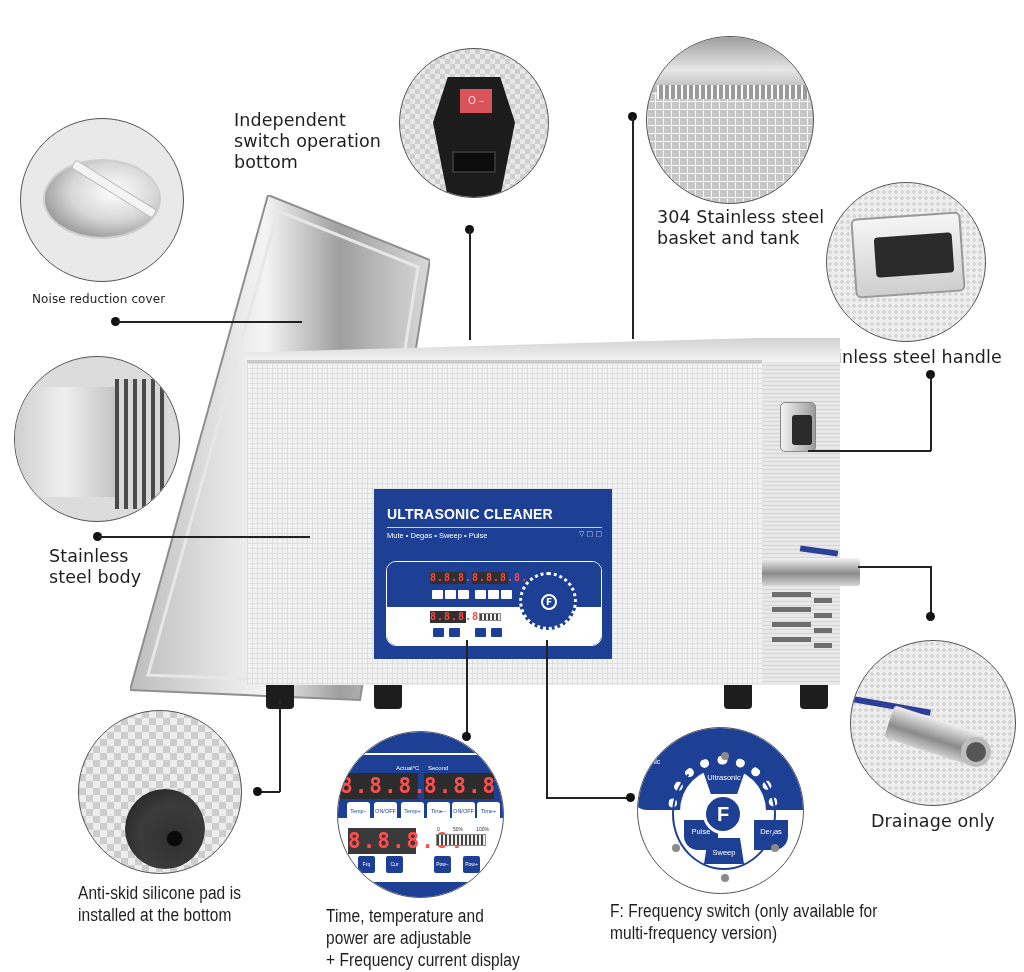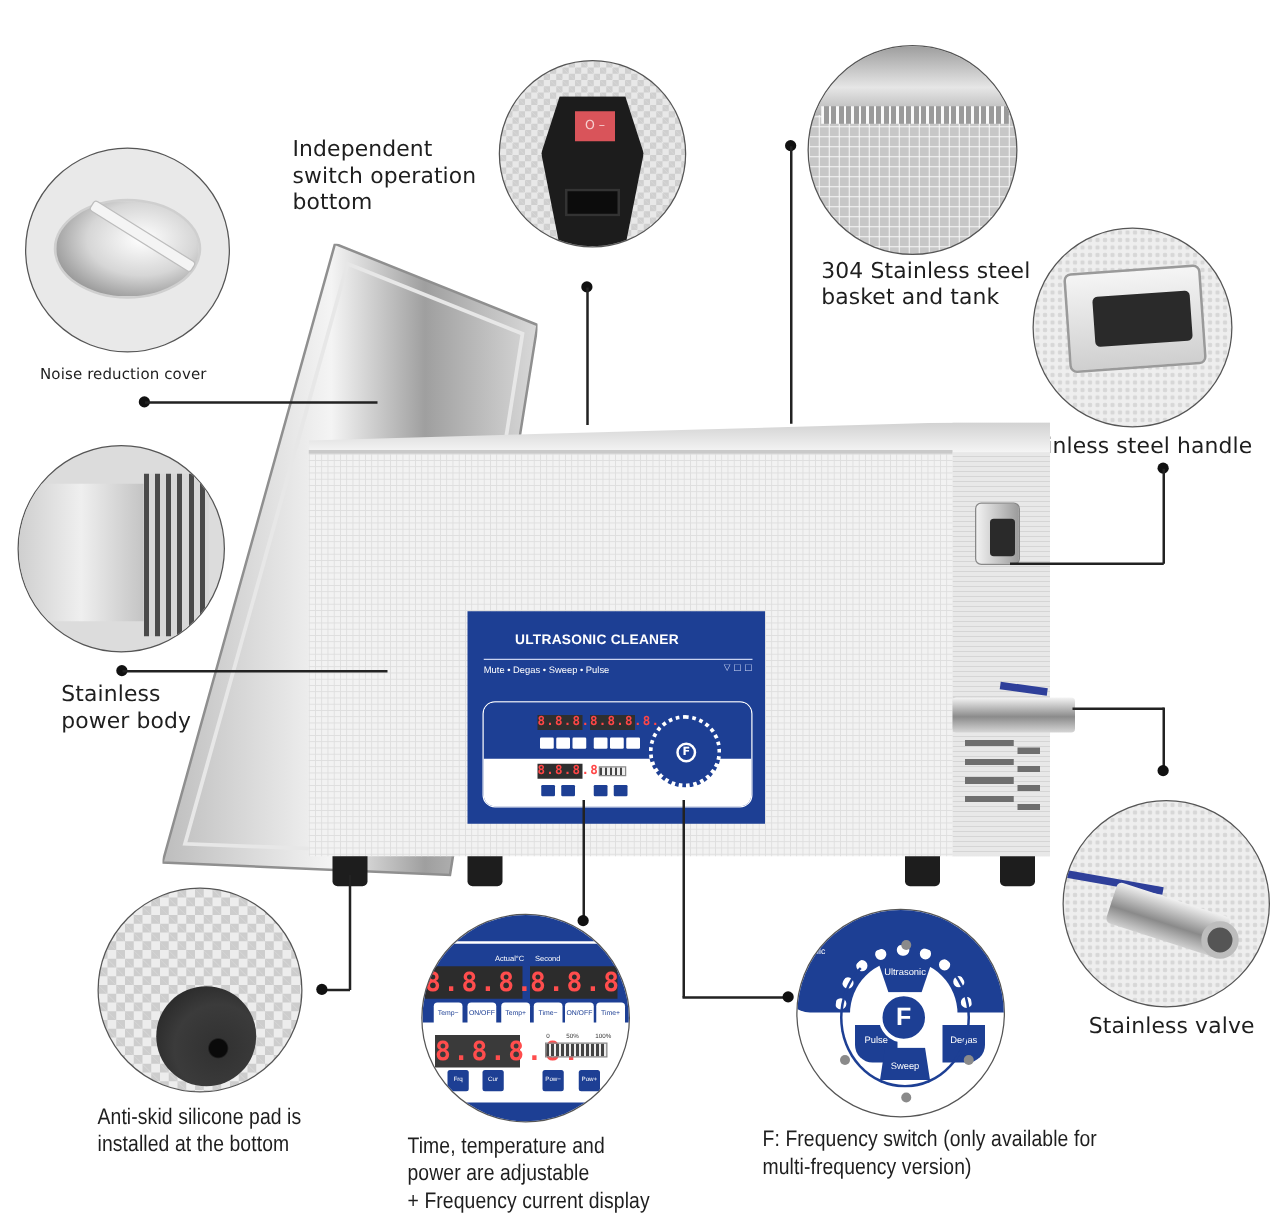--- a/index.html
+++ b/index.html
@@ -22,21 +22,21 @@
   .lid { position: absolute; left: 130px; top: 195px; width: 300px; height: 510px; }
   .tank-front { position: absolute; left: 247px; top: 360px; width: 515px; height: 325px;
     background-color: #f2f2f2;
     background-image: linear-gradient(#dedede 1px, transparent 1px), linear-gradient(90deg, #dedede 1px, transparent 1px);
     background-size: 5px 5px; border-top: 3px solid #c9c9c9; }
   .tank-side { position: absolute; left: 762px; top: 338px; width: 78px; height: 347px;
     background: repeating-linear-gradient(0deg, #e8e8e8 0 3px, #d5d5d5 3px 4px); }
   .foot { position: absolute; width: 28px; height: 24px; background: #1d1d1d; border-radius: 0 0 4px 4px; }
 
   .panel { position: absolute; left: 374px; top: 489px; width: 238px; height: 170px; background: #1d3f94; color: #fff; }
-  .panel-title { position: absolute; left: 13px; top: 17px; font-family: "Liberation Sans", sans-serif; font-weight: bold; font-size: 11px; letter-spacing: 0.2px; margin-left: 25px; }
+  .panel-title { position: absolute; left: 13px; top: 17px; font-family: "Liberation Sans", sans-serif; font-weight: bold; font-size: 14px; letter-spacing: 0.2px; }
   .panel-rule { position: absolute; left: 13px; top: 38px; width: 215px; height: 1px; background: #c9d3f0; }
   .panel-sub { position: absolute; left: 13px; top: 42px; font-family: "Liberation Sans", sans-serif; font-size: 7.5px; }
   .panel-logo { position: absolute; right: 10px; top: 41px; font-size: 7px; color: #cfd8f5; }
   .panel-inner { position: absolute; left: 12px; top: 72px; width: 216px; height: 85px; border-radius: 10px; border: 1.5px solid #fff; overflow: hidden; }
   .panel-inner .top { position: absolute; left: 0; top: 0; width: 100%; height: 45px; background: #1d3f94; }
   .panel-inner .bottom { position: absolute; left: 0; top: 45px; width: 100%; height: 40px; background: #ffffff; }
   .seg { position: absolute; background: #2f2f2f; color: #ff4646; font-family: "DejaVu Sans Mono", monospace; font-weight: bold; font-size: 10px; line-height: 12px; text-align: center; letter-spacing: 1px; }
   .mini-btn { position: absolute; width: 11px; height: 9px; background: #fff; border-radius: 1px; }
   .mini-btn.blue { background: #1d3f94; }
 
@@ -74,25 +74,25 @@
 <div class="label" style="left:32px; top:289px; font-size:12px;">
   <div>Noise reduction cover</div>
 </div>
 
 <div class="label" style="left:808px; top:347px; font-size:17.5px;">
   <div>Stainless steel handle</div>
 </div>
 
 <div class="label" style="left:49px; top:546px; font-size:17.5px; line-height:21px;">
   <div>Stainless</div>
-  <div>power body</div>
+  <div>steel body</div>
 </div>
 
 <div class="label" style="left:871px; top:811px; font-size:17.5px;">
-  <div>Stainless valve</div>
+  <div>Drainage only</div>
 </div>
 
 <div class="label cond" style="left:78px; top:882px;">
   <div>Anti-skid silicone pad is</div>
   <div>installed at the bottom</div>
 </div>
 
 <div class="label cond" style="left:326px; top:905px;">
   <div>Time, temperature and</div>
   <div>power are adjustable</div>

